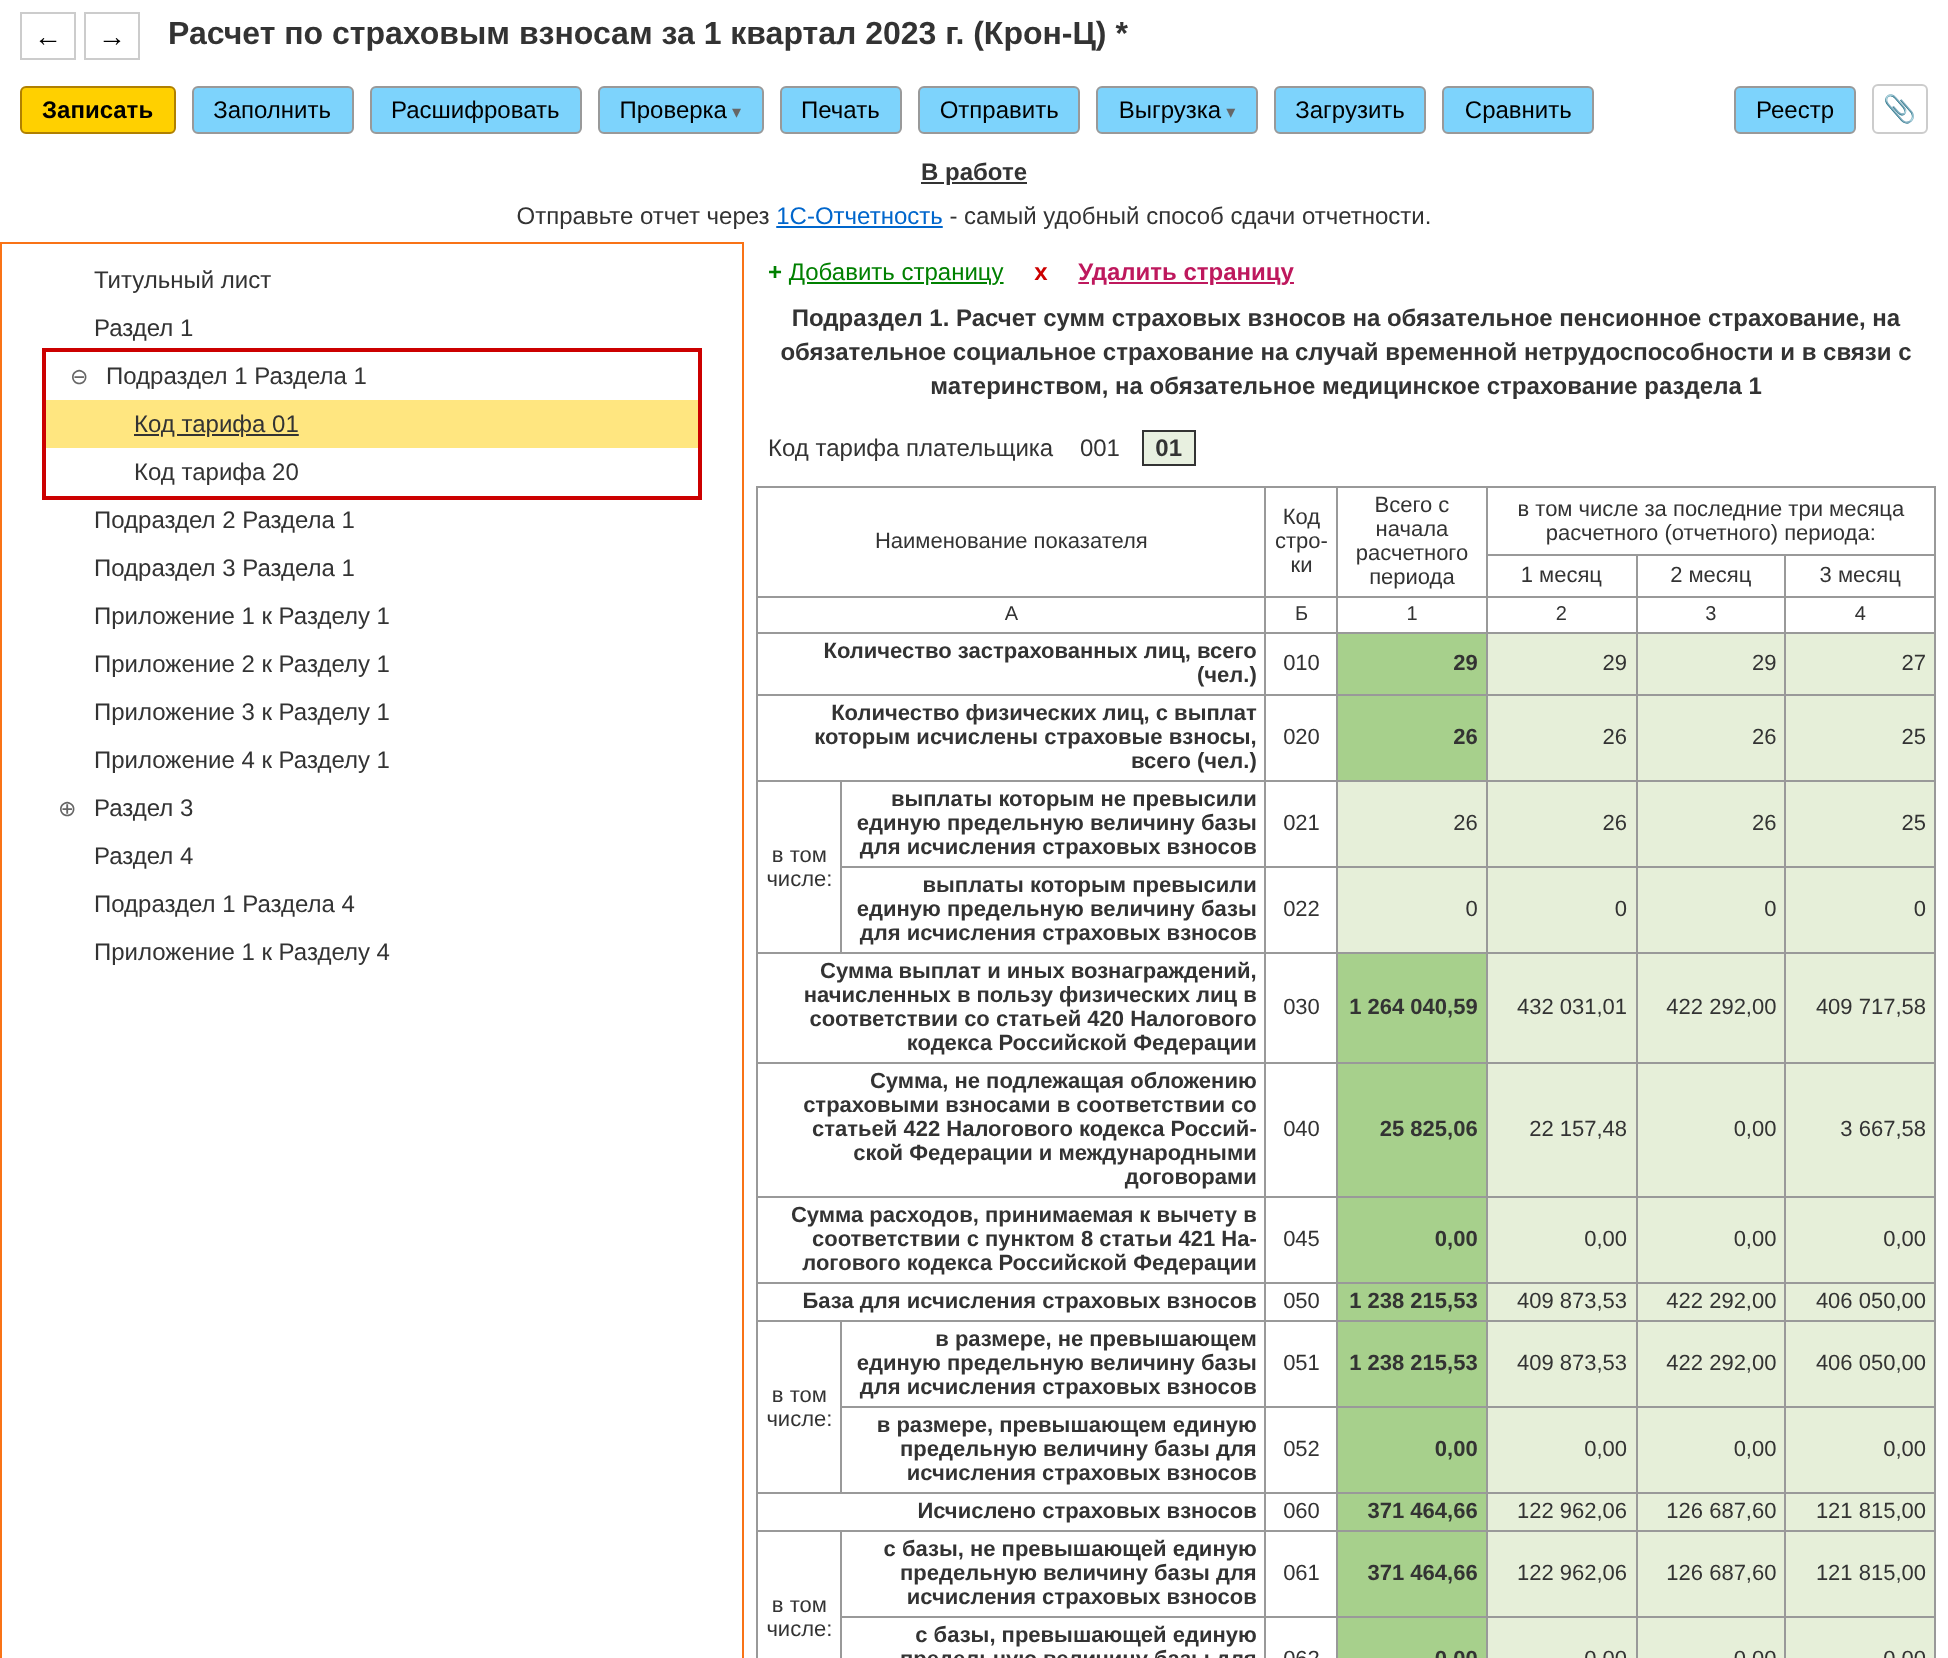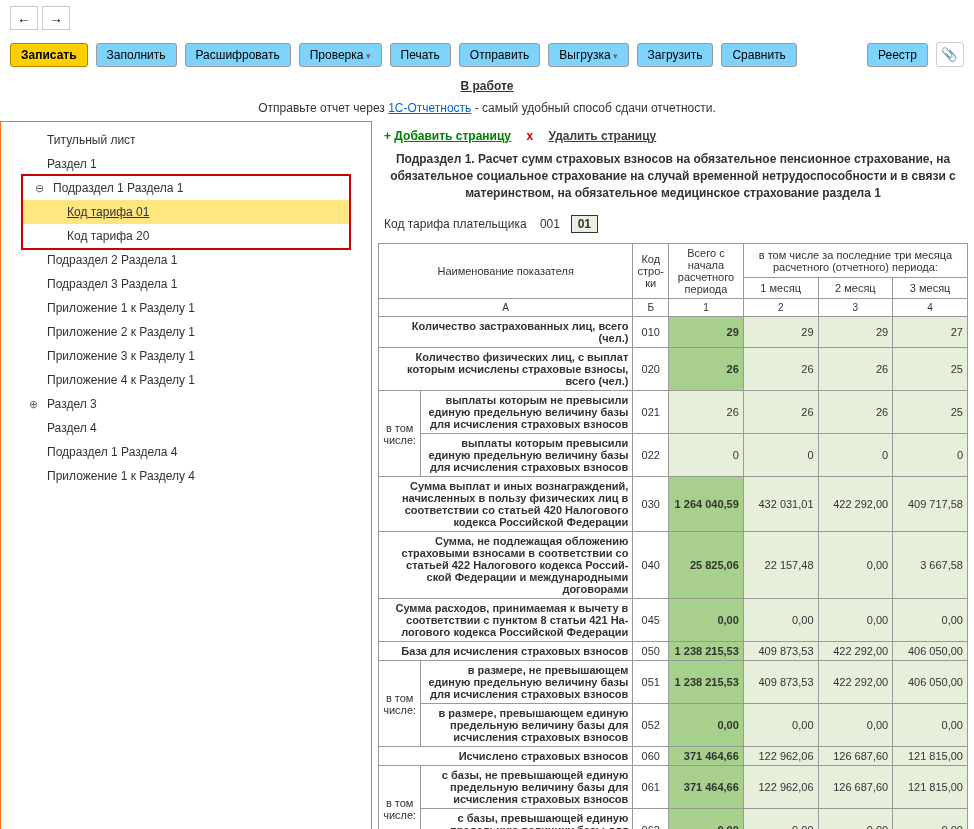--- a/index.html
+++ b/index.html
@@ -17,21 +17,21 @@
 .link-blue { color: #0066cc; text-decoration: underline; cursor: pointer; }
 .layout { display: flex; }
 .tree { width: 372px; border: 1px solid #f97316; padding: 6px 16px; }
 .tree-item { padding: 5px 10px 5px 30px; cursor: pointer; position: relative; }
 .tree-item.indent1 { padding-left: 44px; }
 .tree-item.selected { background: #ffe680; text-decoration: underline; }
 .tree-expand { position: absolute; left: 12px; top: 6px; width: 12px; height: 12px; font-size: 11px; color: #666; }
 .red-box { border: 2px solid #c00; margin: -2px 4px; }
 .content { flex: 1; padding: 4px 6px; }
 .page-actions { padding: 4px 0 8px 6px; }
-.add-link { color: #008000; font-weight: bold; }
+.add-link { color: #008000; font-weight: normal; }
 .del-link { color: #c00; font-weight: bold; margin-left: 12px; }
 .section-title { text-align: center; font-weight: bold; font-size: 12px; padding: 0 10px 10px 10px; line-height: 1.4; }
 .tariff-row { padding: 4px 6px 10px 6px; font-size: 12px; }
 .tariff-box { display: inline-block; border: 1px solid #333; padding: 1px 6px; margin-left: 4px; font-weight: bold; background: #e8f0e0;}
 table.data { border-collapse: collapse; width: 100%; font-size: 11px; }
 table.data th, table.data td { border: 1px solid #999; padding: 3px 4px; vertical-align: middle; }
 table.data th { background: #fff; font-weight: normal; text-align: center; }
 .col-name { width: 210px; text-align: right; font-weight: bold; }
 .col-sub { width: 35px; text-align: center; vertical-align: middle; }
 .col-code { width: 32px; text-align: center; }
@@ -40,20 +40,21 @@
 .val-light { background: #e6efd9; text-align: right; }
 .row-header-a { text-align: center; font-size: 10px; }
 .indent-cell { padding-left: 2px !important; }
 </style>
 </head>
 <body>
 
 <div class="toolbar">
   <button class="nav-btn">←</button>
   <button class="nav-btn">→</button>
+  <div class="title">Расчет по страховым взносам за 1 квартал 2023 г. (Крон-Ц) *</div>
 </div>
 
 <div class="btn-row">
   <button class="btn btn-yellow">Записать</button>
   <button class="btn">Заполнить</button>
   <button class="btn">Расшифровать</button>
   <button class="btn btn-dropdown">Проверка</button>
   <button class="btn">Печать</button>
   <button class="btn">Отправить</button>
   <button class="btn btn-dropdown">Выгрузка</button>
@@ -96,21 +97,21 @@
     <div class="tree-item">Раздел 4</div>
     <div class="tree-item">Подраздел 1 Раздела 4</div>
     <div class="tree-item">Приложение 1 к Разделу 4</div>
   </div>
 
   <div class="content">
     <div class="page-actions">
       <span style="color:#008000;font-weight:bold;">+</span>
       <span class="link-blue add-link">Добавить страницу</span>
       <span style="color:#c00;font-weight:bold;margin-left:12px;">x</span>
-      <span class="link-blue del-link" style="color:#404040;">Удалить страницу</span>
+      <span class="link-blue del-link" style="color:#be185d;">Удалить страницу</span>
     </div>
     <div class="section-title">Подраздел 1. Расчет сумм страховых взносов на обязательное пенсионное страхование, на обязательное социальное страхование на случай временной нетрудоспособности и в связи с материнством, на обязательное медицинское страхование раздела 1</div>
     <div class="tariff-row">
       <span>Код тарифа плательщика</span>
       &nbsp;&nbsp;&nbsp;<span>001</span>
       &nbsp;<span class="tariff-box">01</span>
     </div>
 
     <table class="data">
       <thead>

